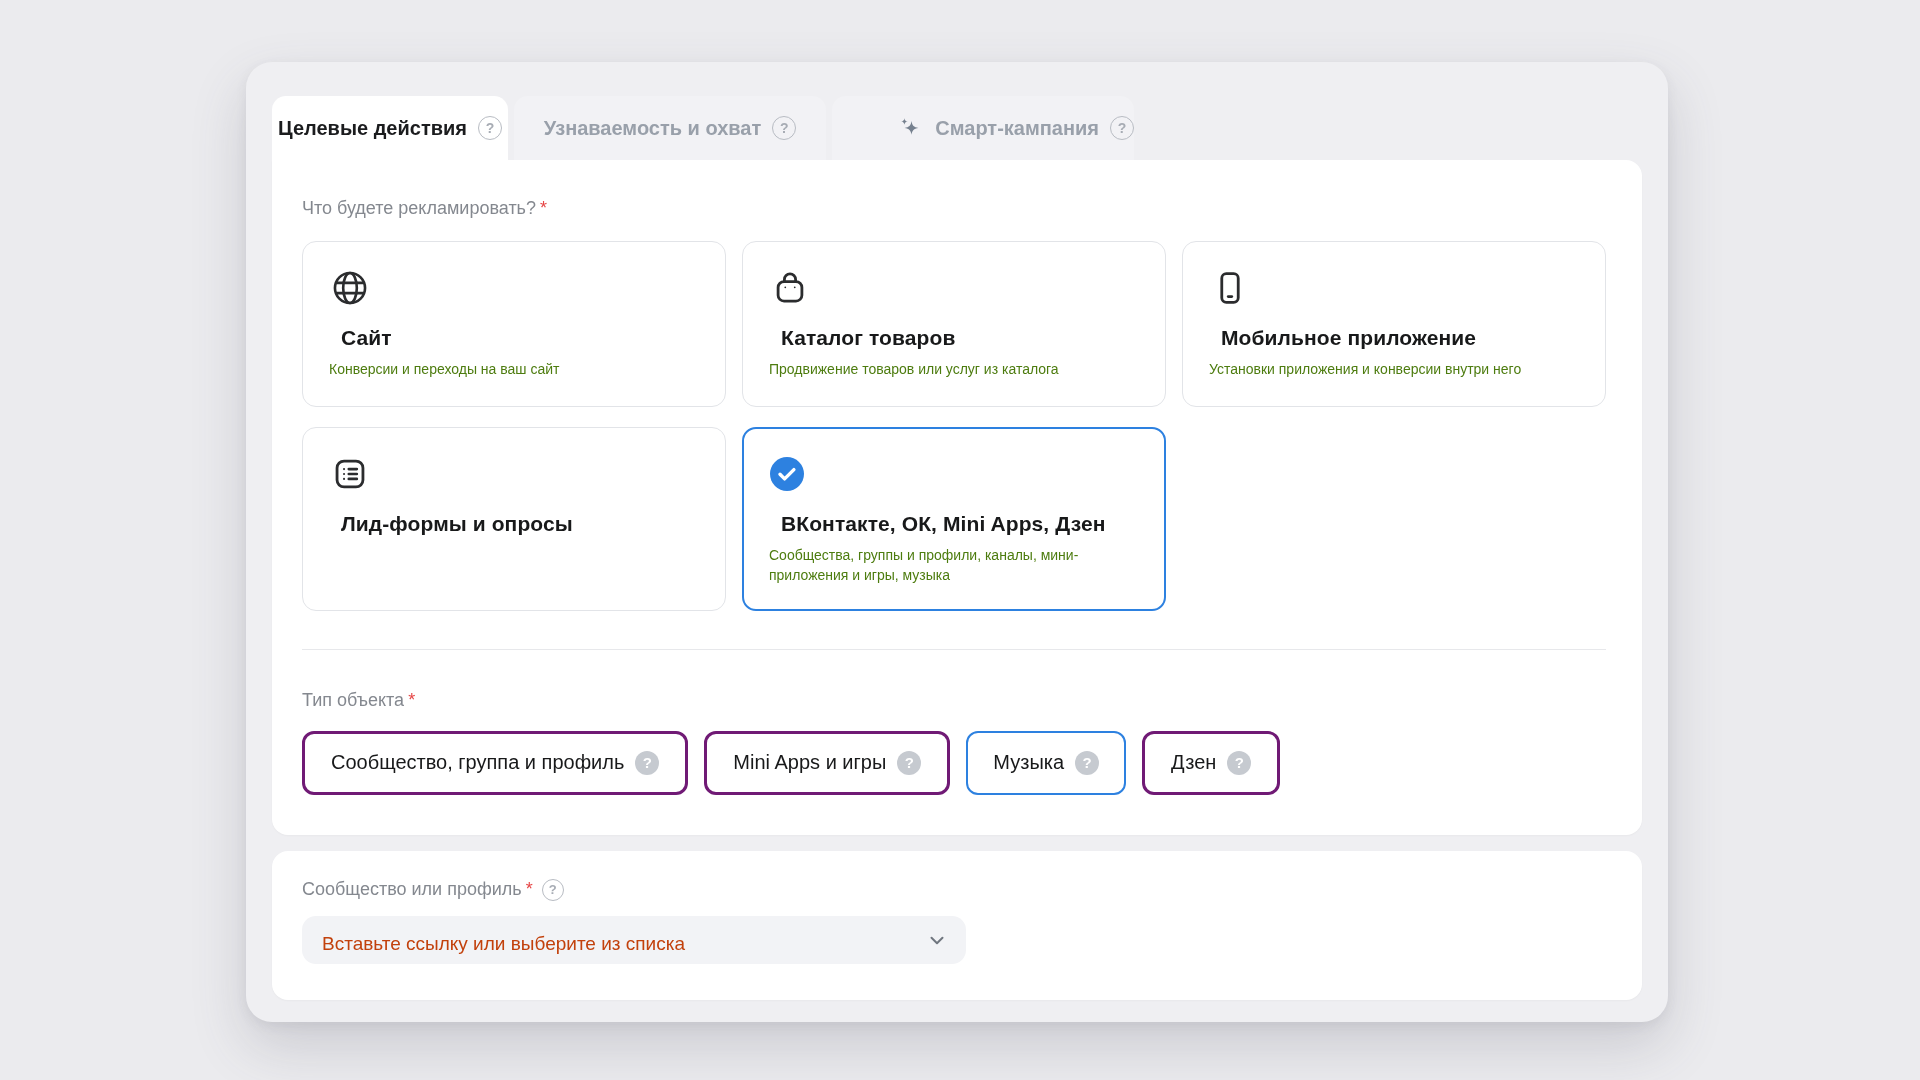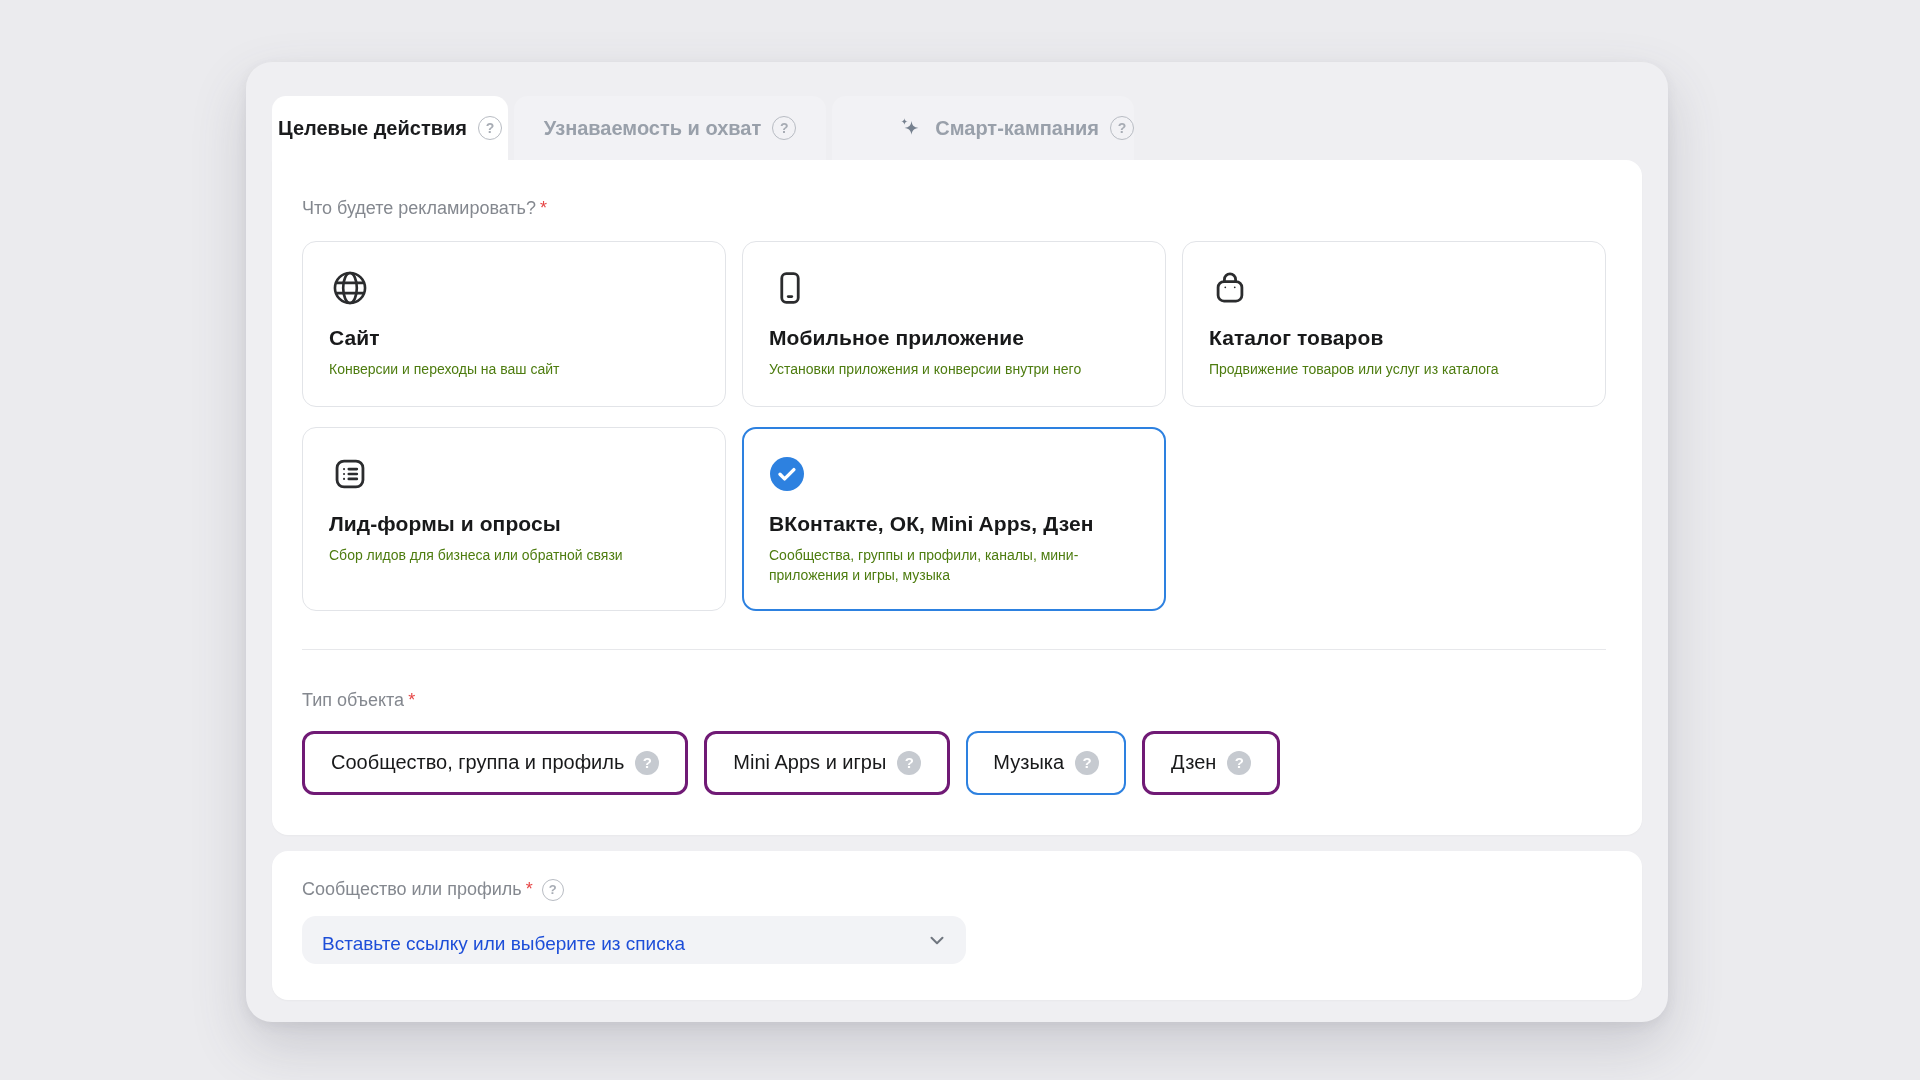--- a/index.html
+++ b/index.html
@@ -47,21 +47,21 @@
   .objective-label { margin-bottom:22px; }
   .cards-grid {
     display:grid; grid-template-columns:repeat(3,1fr); gap:20px 16px;
   }
   .obj-card {
     border:1px solid #e2e4e8; border-radius:14px; background:#fff;
     padding:24px 26px; min-height:166px; cursor:pointer;
   }
   .obj-card.selected { border:2px solid #2d81e0; padding:23px 25px; }
   .obj-card .icon-wrap { height:44px; margin-bottom:16px; display:flex; align-items:center; }
-  .obj-title { font-size:21px; font-weight:700; color:#18191a; margin-bottom:9px; letter-spacing:.1px; }
+  .obj-title { font-size:21px; font-weight:700; color:#18191a; margin-bottom:9px; letter-spacing:.1px;margin-left:12px; }
   .obj-desc { font-size:14px; color:#4d7c0f; line-height:1.45; max-width:420px; }
   .divider { height:1px; background:#e7e8eb; margin-top:38px; }
   .type-label { margin-top:40px; margin-bottom:20px; }
   .chips { display:flex; gap:16px; }
   .chip {
     height:64px; display:flex; align-items:center; gap:11px;
     border:3px solid #701a75; border-radius:12px; background:#fff;
     padding:0 26px; font-size:20px; color:#18191a; cursor:pointer; white-space:nowrap;
   }
   .chip.selected { border:2px solid #2d81e0; padding:0 25px; }
@@ -75,21 +75,21 @@
     margin-top:16px; background:#fff; border-radius:16px;
     padding:28px 30px 36px 30px;
     box-shadow:0 1px 2px rgba(0,0,0,.03);
   }
   .bottom-label-row { display:flex; align-items:center; gap:9px; margin-bottom:15px; }
   .select-box {
     width:664px; height:48px; background:#f2f3f6; border-radius:14px;
     display:flex; align-items:center; justify-content:space-between;
     padding:0 18px 0 20px; cursor:pointer;
   }
-  .select-placeholder { font-size:19px; color:#1d4ed8;margin-top:8px; }
+  .select-placeholder { font-size:19px; color:#c2410c;margin-top:8px; }
   svg { display:block; }
 </style>
 </head>
 <body>
 
 <div class="panel">
 
   <div class="tabs">
     <div class="tab tab1 active">
       <span>Целевые действия</span>
@@ -127,53 +127,52 @@
             <path d="M4 9.1h16M4 14.9h16"></path>
           </svg>
         </div>
         <div class="obj-title">Сайт</div>
         <div class="obj-desc">Конверсии и переходы на ваш сайт</div>
       </div>
 
       <div class="obj-card">
         <div class="icon-wrap">
           <svg width="42" height="42" viewBox="0 0 24 24" fill="none" stroke="#2b2c2e" stroke-width="1.6">
-            <rect x="7.3" y="3.8" width="9.4" height="16.4" rx="2.6"></rect>
-            <path d="M11 16.9h2" stroke-linecap="round"></path>
-          </svg>
-        </div>
-        <div class="obj-title">Мобильное приложение</div>
-        <div class="obj-desc">Установки приложения и конверсии внутри него</div>
-      </div>
-
-      <div class="obj-card">
-        <div class="icon-wrap">
-          <svg width="42" height="42" viewBox="0 0 24 24" fill="none" stroke="#2b2c2e" stroke-width="1.6">
             <rect x="5.2" y="8.3" width="13.6" height="11.2" rx="3.4"></rect>
             <path d="M8.8 8.3V7.1a3.2 3.2 0 0 1 6.4 0v1.2"></path>
             <circle cx="9.3" cy="11.6" r="0.5" fill="#2b2c2e" stroke="none"></circle>
             <circle cx="14.7" cy="11.6" r="0.5" fill="#2b2c2e" stroke="none"></circle>
           </svg>
         </div>
         <div class="obj-title">Каталог товаров</div>
         <div class="obj-desc">Продвижение товаров или услуг из каталога</div>
+      </div>
+
+      <div class="obj-card">
+        <div class="icon-wrap">
+          <svg width="42" height="42" viewBox="0 0 24 24" fill="none" stroke="#2b2c2e" stroke-width="1.6">
+            <rect x="7.3" y="3.8" width="9.4" height="16.4" rx="2.6"></rect>
+            <path d="M11 16.9h2" stroke-linecap="round"></path>
+          </svg>
+        </div>
+        <div class="obj-title">Мобильное приложение</div>
+        <div class="obj-desc">Установки приложения и конверсии внутри него</div>
       </div>
 
       <div class="obj-card">
         <div class="icon-wrap">
           <svg width="42" height="42" viewBox="0 0 24 24" fill="none" stroke="#2b2c2e" stroke-width="1.6">
             <rect x="4.6" y="4.6" width="14.8" height="14.8" rx="4"></rect>
             <circle cx="8.6" cy="9.2" r="0.6" fill="#2b2c2e" stroke="none"></circle>
             <circle cx="8.6" cy="12" r="0.6" fill="#2b2c2e" stroke="none"></circle>
             <circle cx="8.6" cy="14.8" r="0.6" fill="#2b2c2e" stroke="none"></circle>
             <path d="M11.3 9.2h4.6M11.3 12h4.6M11.3 14.8h4.6" stroke-linecap="round" stroke-width="1.5"></path>
           </svg>
         </div>
         <div class="obj-title">Лид-формы и опросы</div>
-        <div class="obj-desc">Сбор лидов для бизнеса или обратной связи</div>
       </div>
 
       <div class="obj-card selected">
         <div class="icon-wrap">
           <svg width="36" height="36" viewBox="0 0 36 36">
             <circle cx="18" cy="18" r="17" fill="#2d81e0"></circle>
             <path d="M11 18.3l4.6 4.6 9.3-9.3" fill="none" stroke="#fff" stroke-width="3.4" stroke-linecap="round" stroke-linejoin="round"></path>
           </svg>
         </div>
         <div class="obj-title">ВКонтакте, ОК, Mini Apps, Дзен</div>

